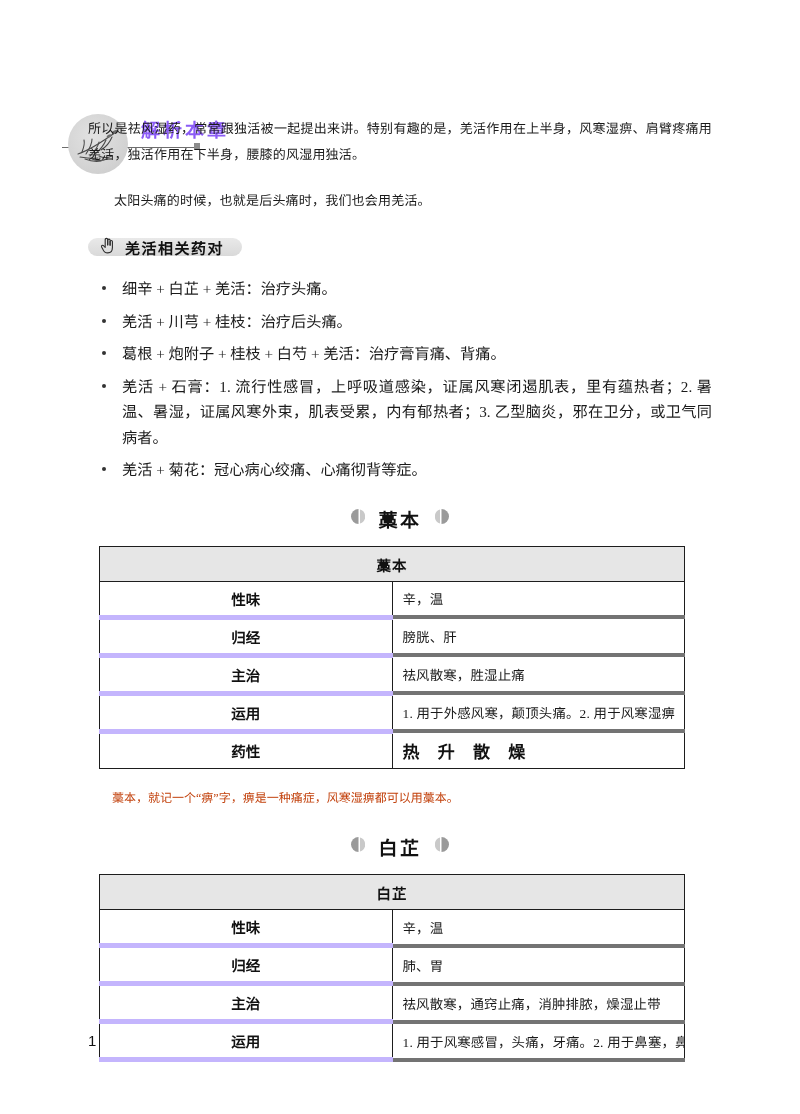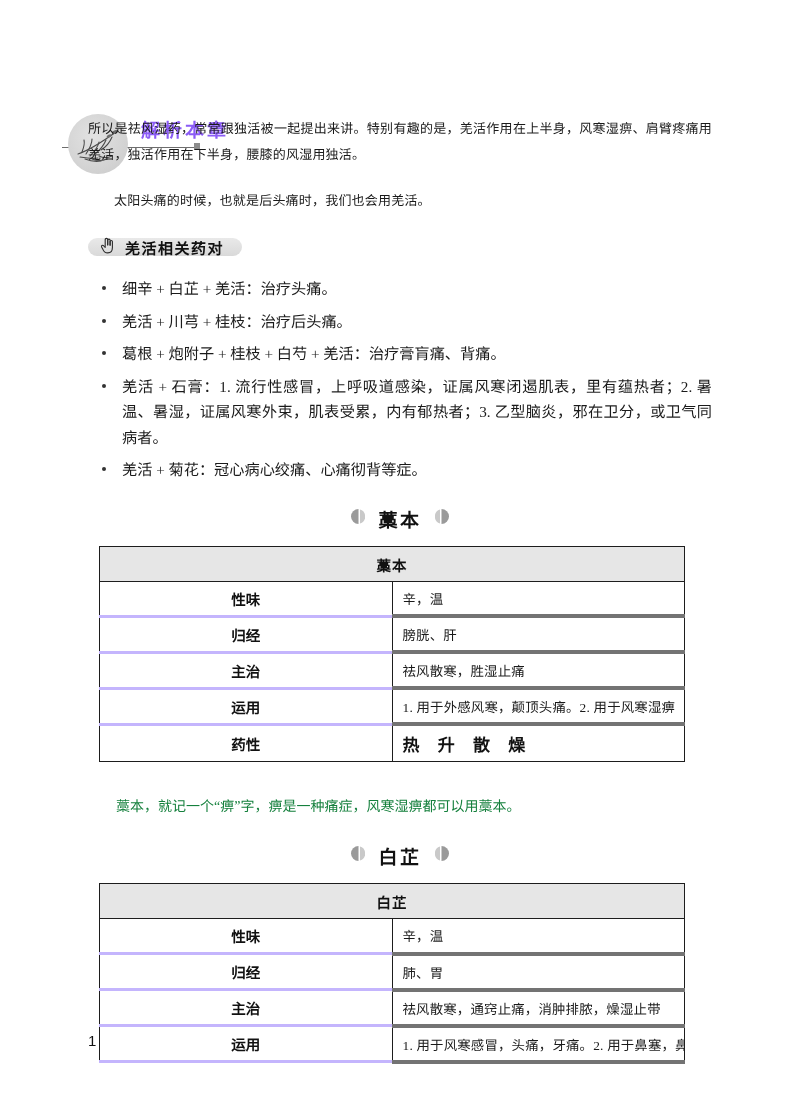--- a/index.html
+++ b/index.html
@@ -175,21 +175,21 @@
     color: #111;
   }
   table.herb td.lbl {
     width: 66px;
     text-align: center;
     font-size: 14.5px;
     font-weight: 700;
     color: #111;
     padding: 6px 0;
     border-right: 1.4px solid #1d1d1d;
-    border-bottom: 3px solid #c4b5fd;
+    border-bottom: 5px solid #c4b5fd;
   }
   table.herb td.val {
     font-size: 13.4px;
     color: #1a1a1a;
     padding: 6px 0 6px 10px;
     border-bottom: 4px solid #737373;
     letter-spacing: 0.2px;
     white-space: nowrap;
     overflow: hidden;
   }
@@ -197,25 +197,25 @@
   table.herb tr.potency td.val {
     font-size: 17px;
     font-weight: 700;
     letter-spacing: 7px;
     padding-top: 5px;
     padding-bottom: 5px;
     color: #111;
   }
 
   .after-note {
-    margin-top: 32px;
+    margin-top: 16px;
     text-indent: 2em;
-    font-size: 14px;
+    font-size: 12px;
     line-height: 26px;
-    color: #15803d;
+    color: #c2410c;
   }
 
   
   .folio {
     position: absolute;
     left: 88px;
     top: 1032px;
     font-family: "Liberation Sans", "DejaVu Sans", sans-serif;
     font-size: 15px;
     color: #111;

